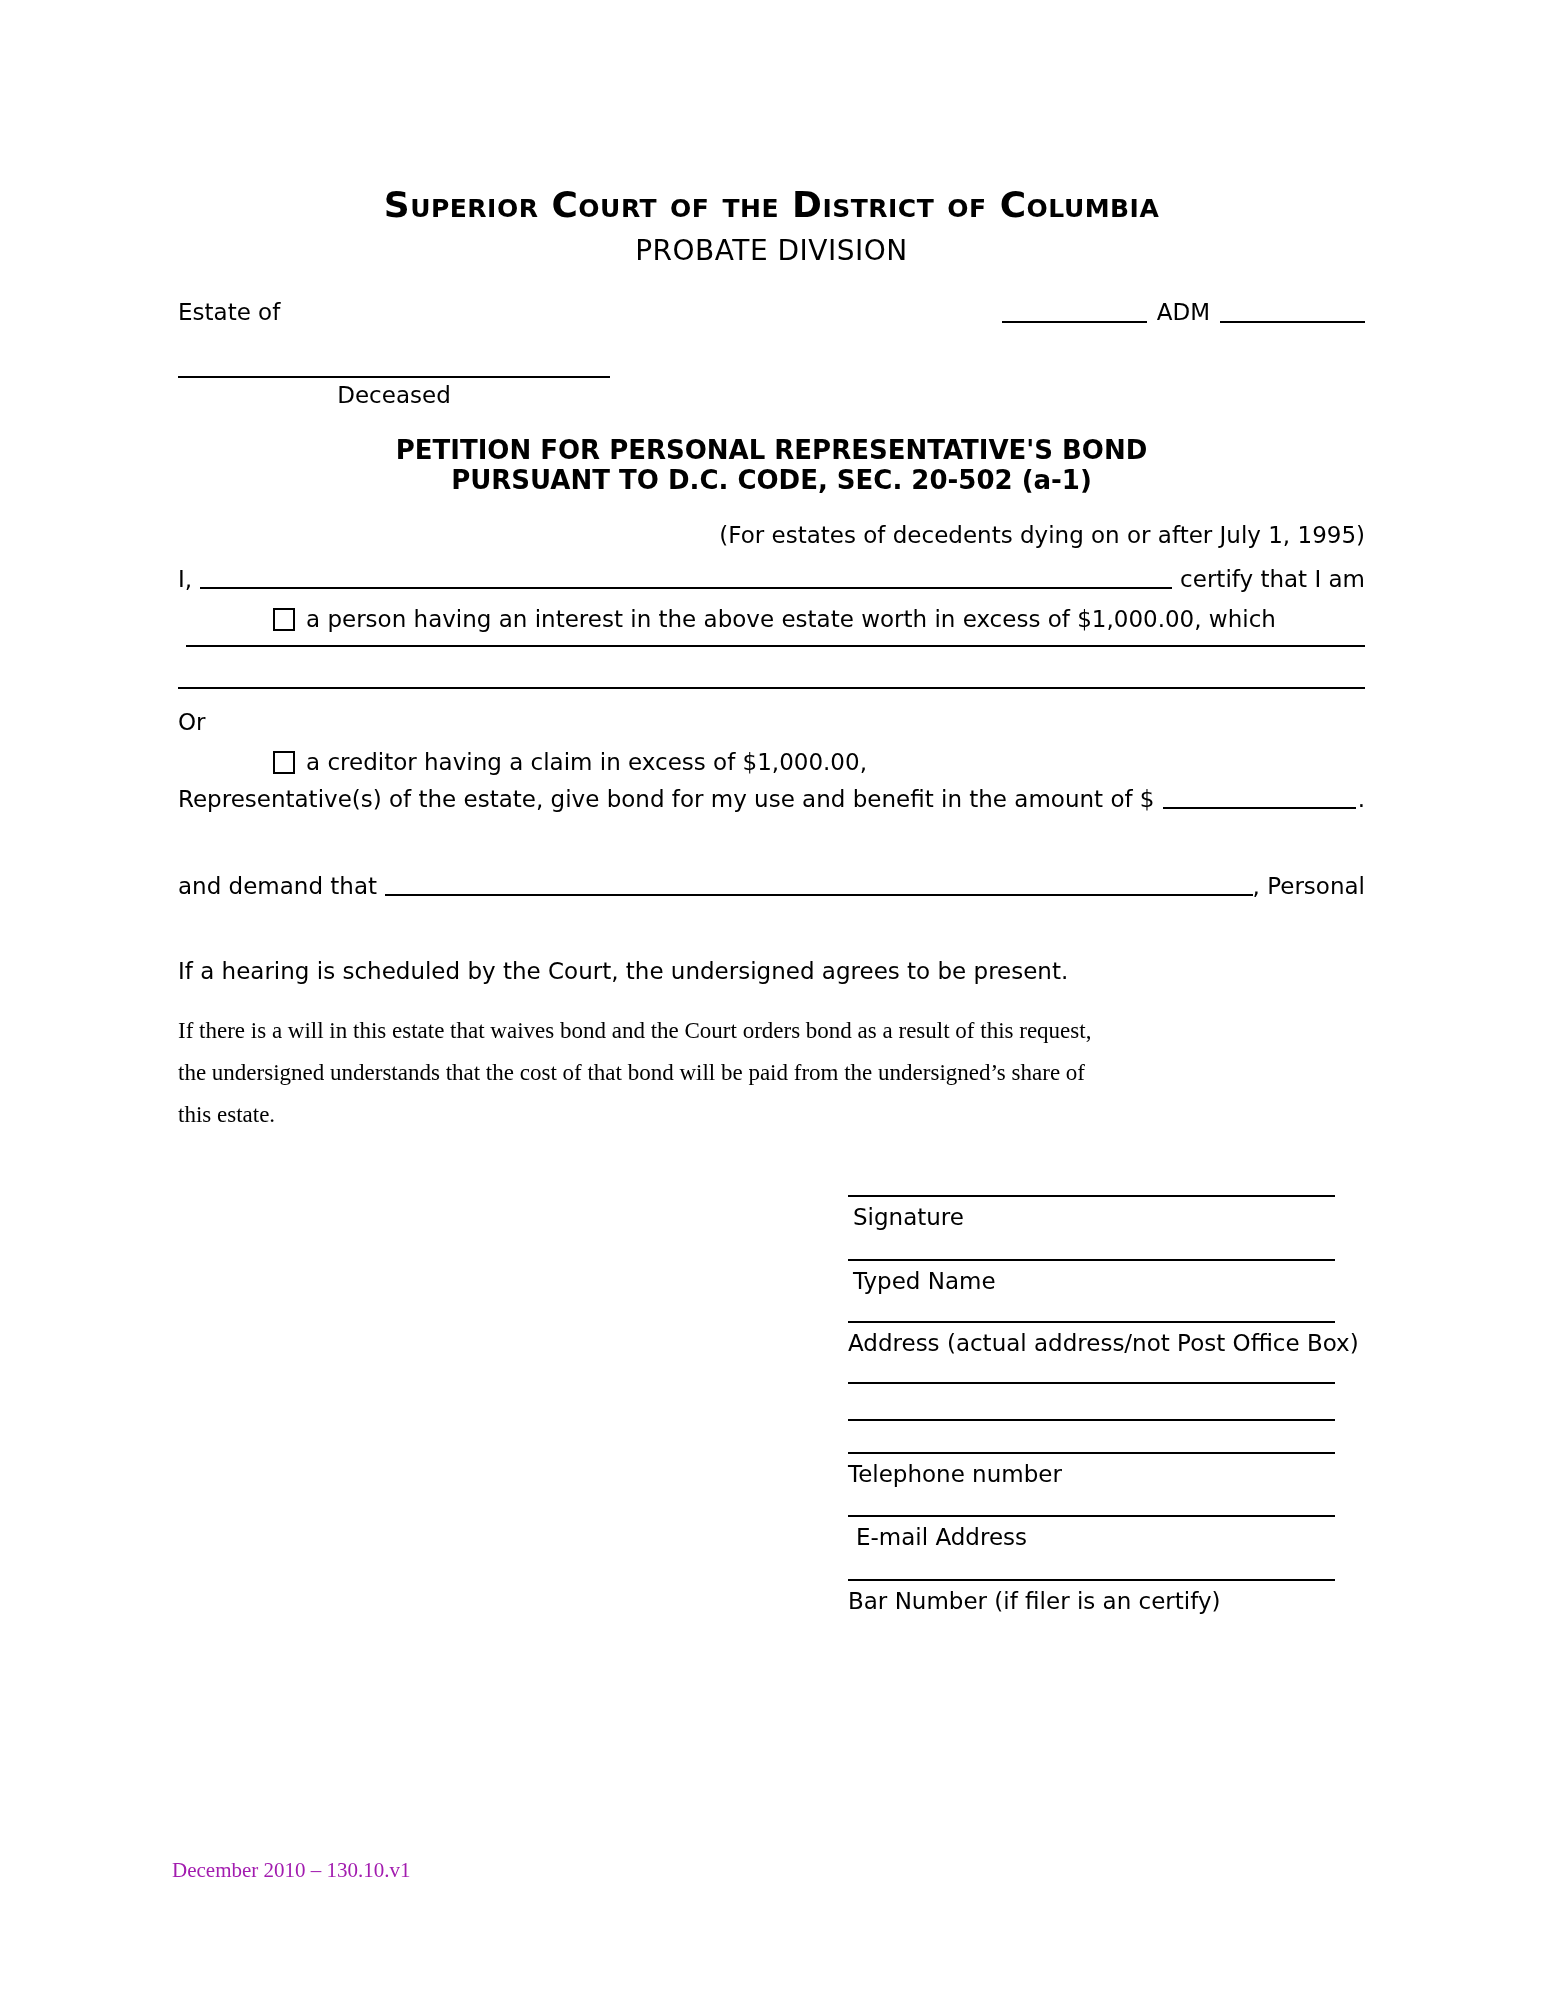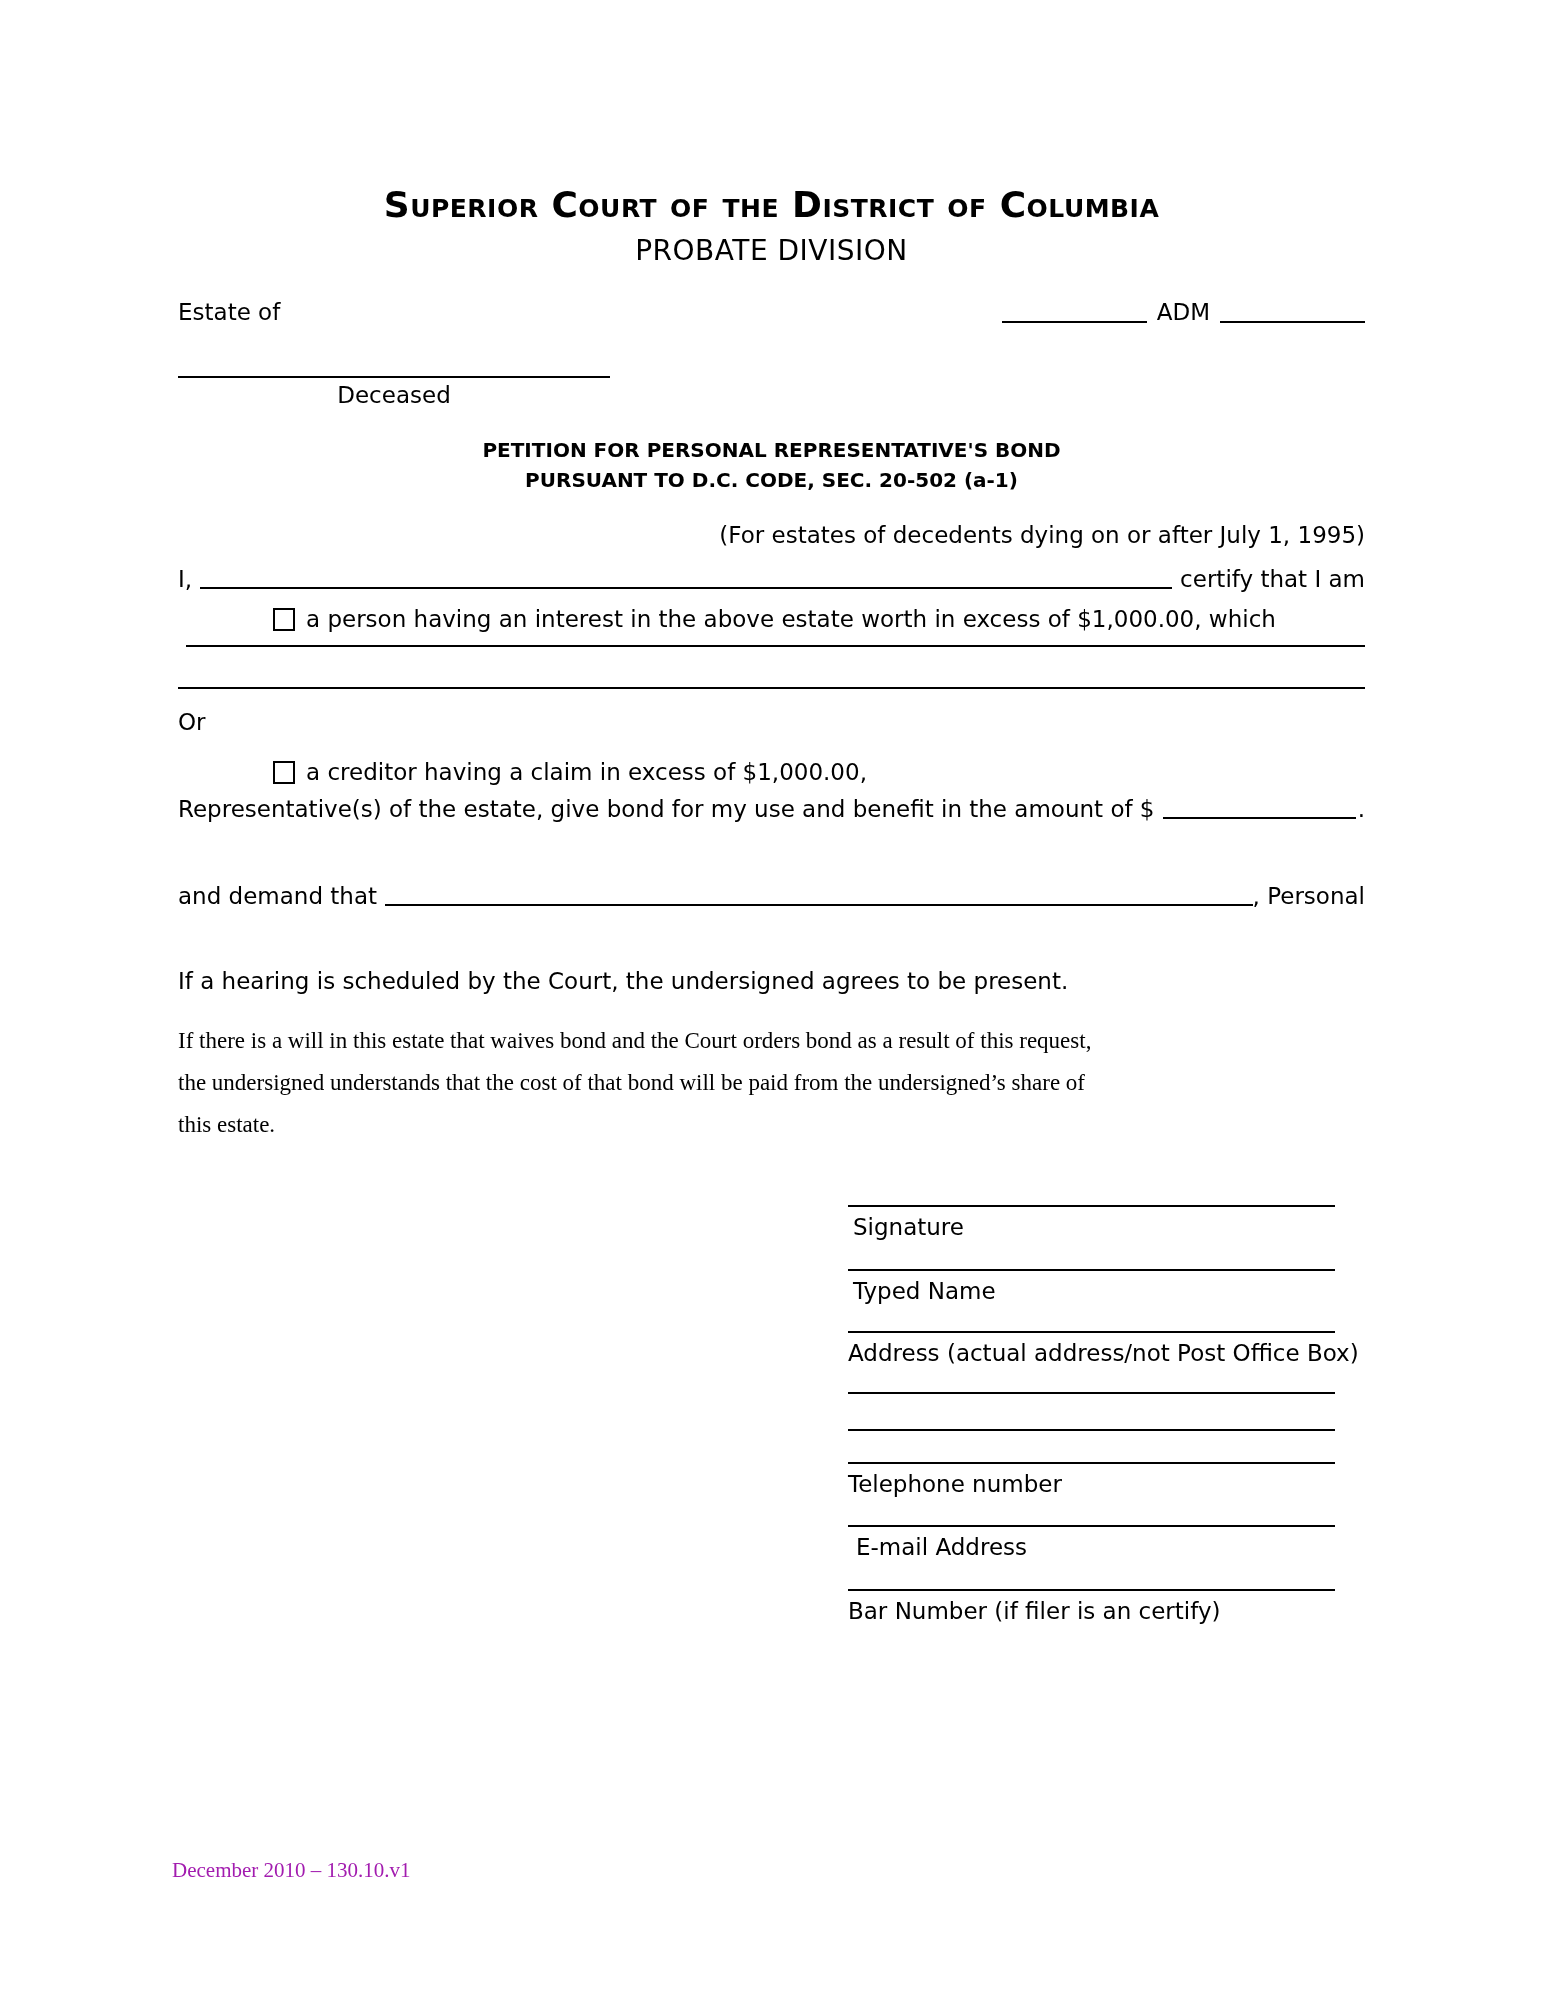--- a/index.html
+++ b/index.html
@@ -20,28 +20,28 @@
     font-variant:small-caps;letter-spacing:.5px;
   }
   .division{margin-top:6px;line-height:36px;text-align:center;font-size:28px;letter-spacing:.5px;}
   .row{display:flex;align-items:flex-end;}
   .caption-row{margin-top:28px;line-height:30px;justify-content:space-between;}
   .adm-group{display:flex;align-items:flex-end;}
   .adm-fill{width:145px;height:0;border-bottom:2px solid #000;margin-bottom:4px;}
   .adm-label{margin:0 10px;line-height:30px;}
   .estate-line{margin-top:49px;width:432px;height:0;border-bottom:2px solid #000;}
   .deceased{margin-top:2px;width:432px;line-height:30px;text-align:center;}
-  .petition-title{margin-top:25px;text-align:center;font-weight:bold;font-size:20px;line-height:30px;}
+  .petition-title{margin-top:25px;text-align:center;font-weight:bold;font-size:26px;line-height:30px;}
   .for-estates{margin-top:25px;text-align:right;line-height:30px;}
   .i-row{margin-top:14px;line-height:30px;}
   .fill{flex:1 1 auto;height:0;border-bottom:2px solid #000;margin:0 8px 5px 8px;}
   .fill.no-right{margin-right:0;}
   .fill.tight-right{margin-right:2px;}
   .cb-row{margin-top:10px;line-height:30px;padding-left:95px;align-items:flex-start;}
-  .cb-row.second{margin-top:20px;}
+  .cb-row.second{margin-top:10px;}
   .checkbox{flex:none;width:18px;height:19px;border:2px solid #000;margin:4px 11px 0 0;background:#fff;}
   .consists-row{margin-top:11px;line-height:30px;}
   .full-line{margin-top:35px;height:0;border-bottom:2px solid #000;}
   .or{margin-top:18px;line-height:30px;}
   .demand-row{margin-top:57px;line-height:30px;}
   .rep-row{margin-top:7px;line-height:30px;}
   .hearing{margin-top:55px;line-height:30px;}
   .will-para{margin-top:24px;font-family:Liberation Serif, serif;}
   .will-para div{line-height:42px;}
   .nowrap{white-space:nowrap;}

